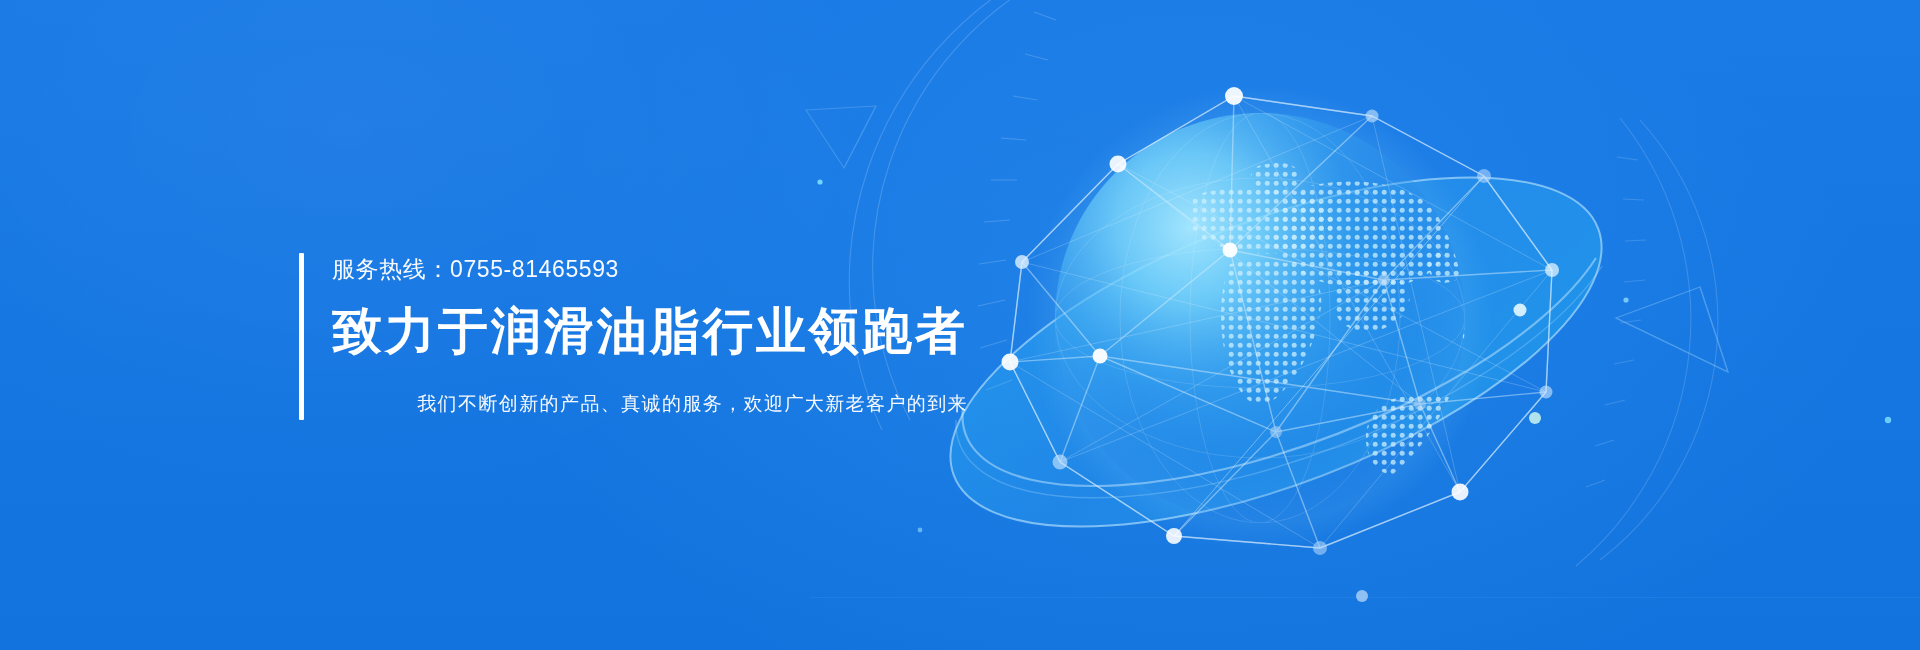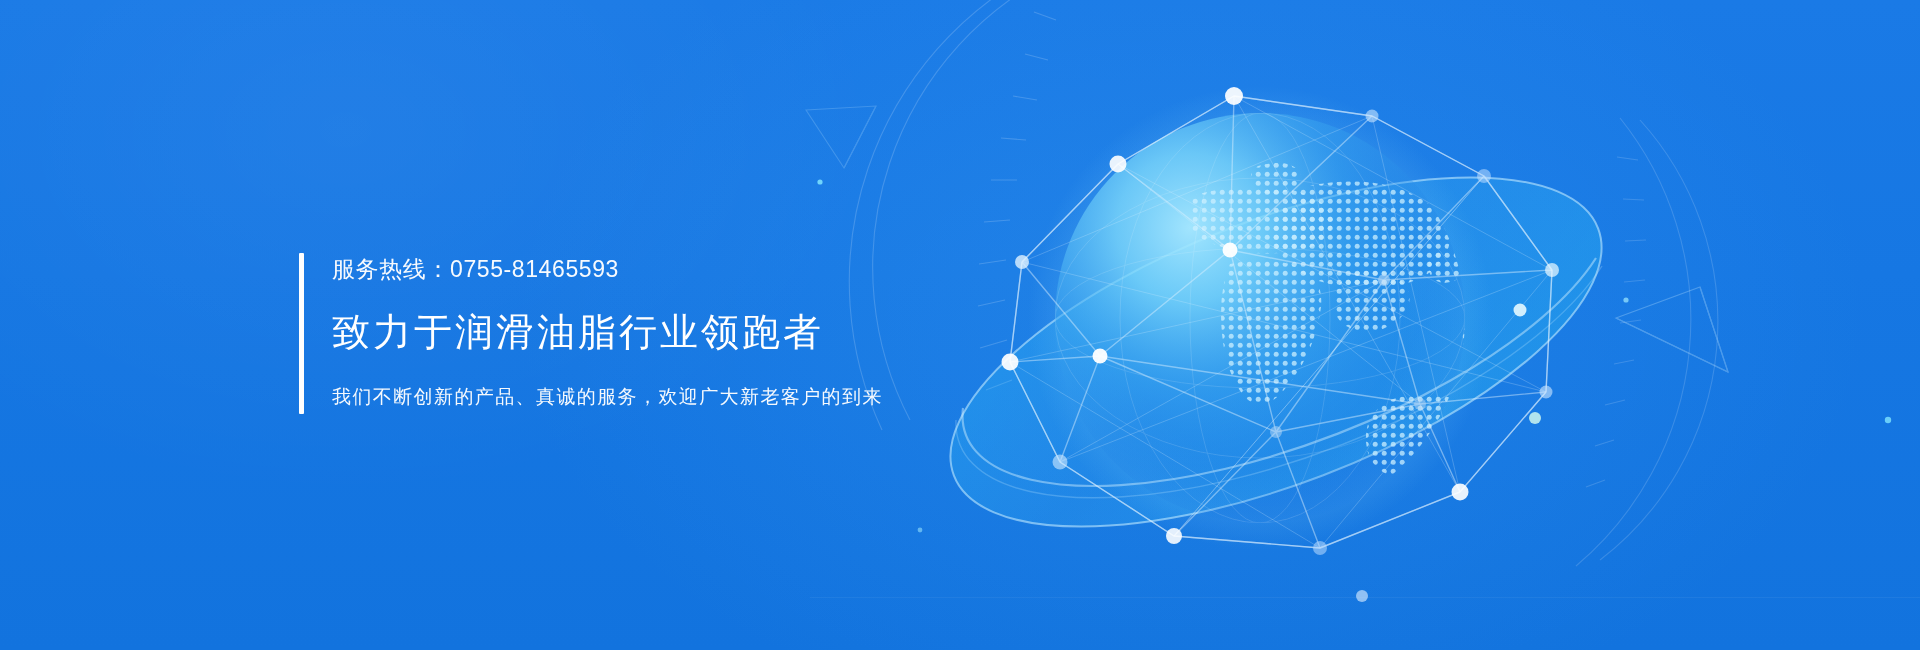--- a/index.html
+++ b/index.html
@@ -72,36 +72,37 @@
     color: #ffffff;
     font-size: 23px;
     line-height: 1.25;
     letter-spacing: 0.6px;
     font-weight: 400;
     white-space: nowrap;
     opacity: 0.97;
   }
   .headline {
     color: #ffffff;
-    font-size: 38px;
+    font-size: 50px;
     line-height: 1.22;
-    font-weight: 400;
+    font-weight: 700;
     letter-spacing: 3px;
     white-space: nowrap;
-    margin-top: 9px;
+    margin-top: 1px;
   }
   .subline {
     color: #ffffff;
     font-size: 19px;
     line-height: 1.3;
     font-weight: 400;
     letter-spacing: 1.4px;
     white-space: nowrap;
     margin-top: 14px;
     opacity: 0.96;
+    text-align: right;
   }
 </style>
 </head>
 <body>
 
 <div id="banner">
 
   <div class="bg-sheen"></div>
   <div class="bg-faintline"></div>
 

